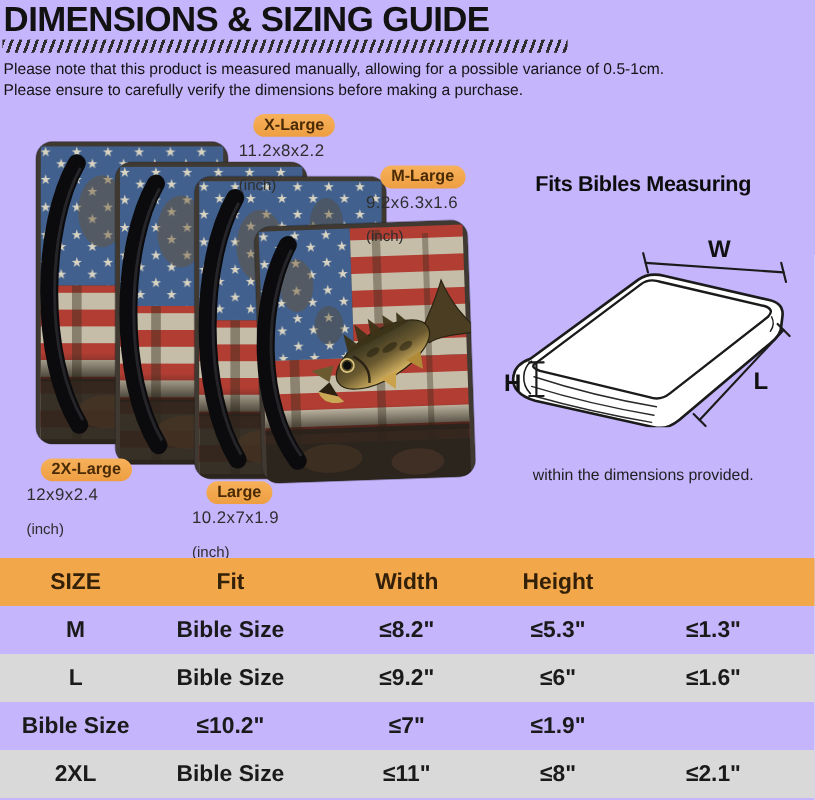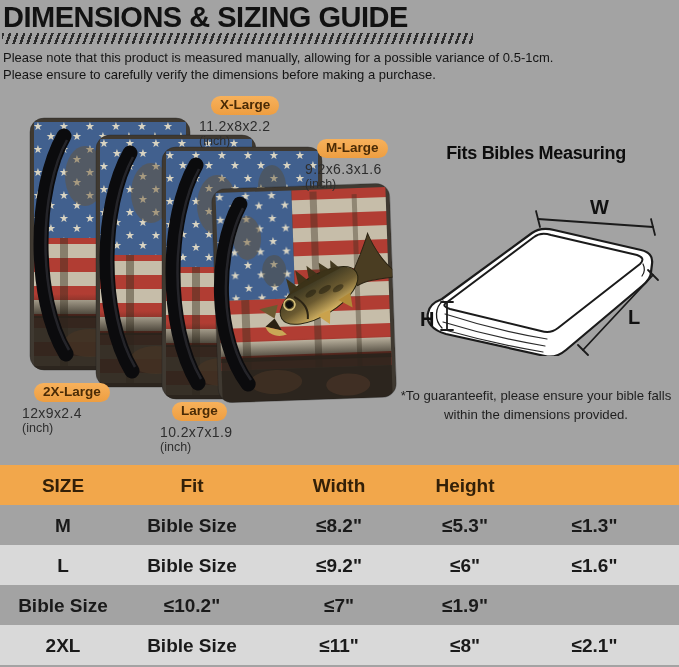--- a/index.html
+++ b/index.html
@@ -1,18 +1,18 @@
 <!DOCTYPE html>
 <html><head>
 <meta charset="utf-8">
 <style>
   * { margin:0; padding:0; box-sizing:border-box; }
   html,body { background:#fff; }
   .page {
-    position:relative; width:679px; height:667px; background:#a3a3a3;
+    position:relative; width:679px; height:667px; background:#c4b5fd;
     font-family:"Liberation Sans", sans-serif; overflow:hidden; color:#111;
   }
   
   .title {
     position:absolute; left:3px; top:1px;
     font-size:29px; font-weight:bold; letter-spacing:-0.5px; color:#121212;
     white-space:nowrap;
   }
   .hatch {
     position:absolute; left:2px; top:33px; width:471px; height:11px;
@@ -25,21 +25,21 @@
   
   .scene { position:absolute; left:10px; top:90px; width:390px; height:370px; }
   .scene svg { position:absolute; left:0; top:0; }
   .plabel { position:absolute; white-space:nowrap; }
   .pill {
     display:inline-block; margin-left:18px;
     background:linear-gradient(#f7b15b, #ee9e41);
     border-radius:10px; padding:1px 9px 3px;
     font-size:13.5px; font-weight:bold; color:#4a2b06; line-height:15px;
   }
-  .dims { margin:3px 0 0 6px; font-size:14px; letter-spacing:.4px; color:#2e2e2e; }
+  .dims { margin:3px 0 14px 6px; font-size:14px; letter-spacing:.4px; color:#2e2e2e; }
   .unit { margin:0 0 0 6px; font-size:12.5px; color:#2e2e2e; }
   
   .fit-heading {
     position:absolute; left:403px; top:143px; width:266px;
     text-align:center; font-size:18px; font-weight:bold; color:#0d0d0d;
     letter-spacing:-0.3px; white-space:nowrap;
   }
   .book-svg { position:absolute; left:412px; top:192px; }
   .fit-note {
     position:absolute; left:393px; top:386px; width:286px;
@@ -208,21 +208,20 @@
       <path d="M 166,153 L 176,163" stroke-width="1.8"></path>
     </g>
     <g font-family="Liberation Sans, sans-serif" font-size="20" font-weight="bold" fill="#111">
       <text x="178" y="22">W</text>
       <text x="8" y="134">H</text>
       <text x="216" y="132">L</text>
     </g>
   </svg>
 
   <div class="fit-note">
-    <div>*To guaranteefit, please ensure your bible falls</div>
     <div>within the dimensions provided.</div>
   </div>
 
   <div class="size-table">
     <div class="trow head">
       <div class="cell">SIZE</div>
       <div class="cell">Fit</div>
       <div class="cell">Width</div>
       <div class="cell">Height</div>
     </div>

